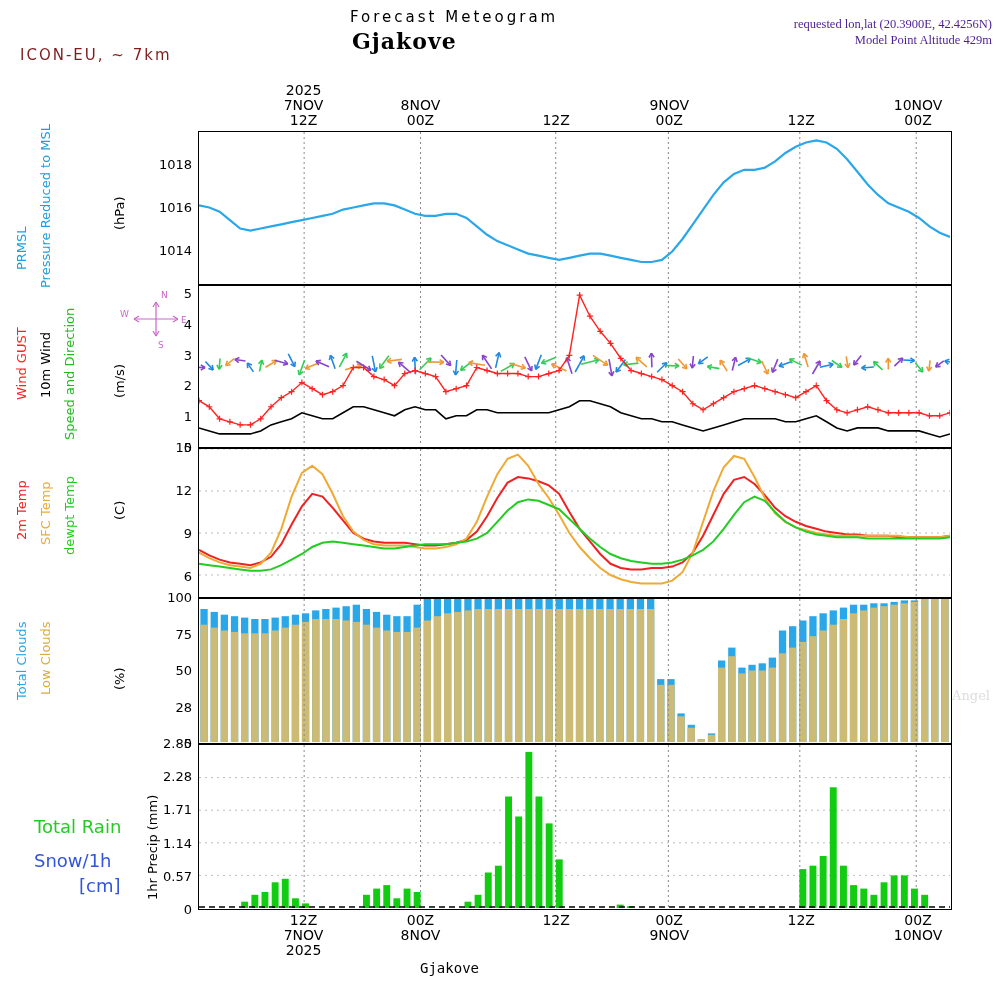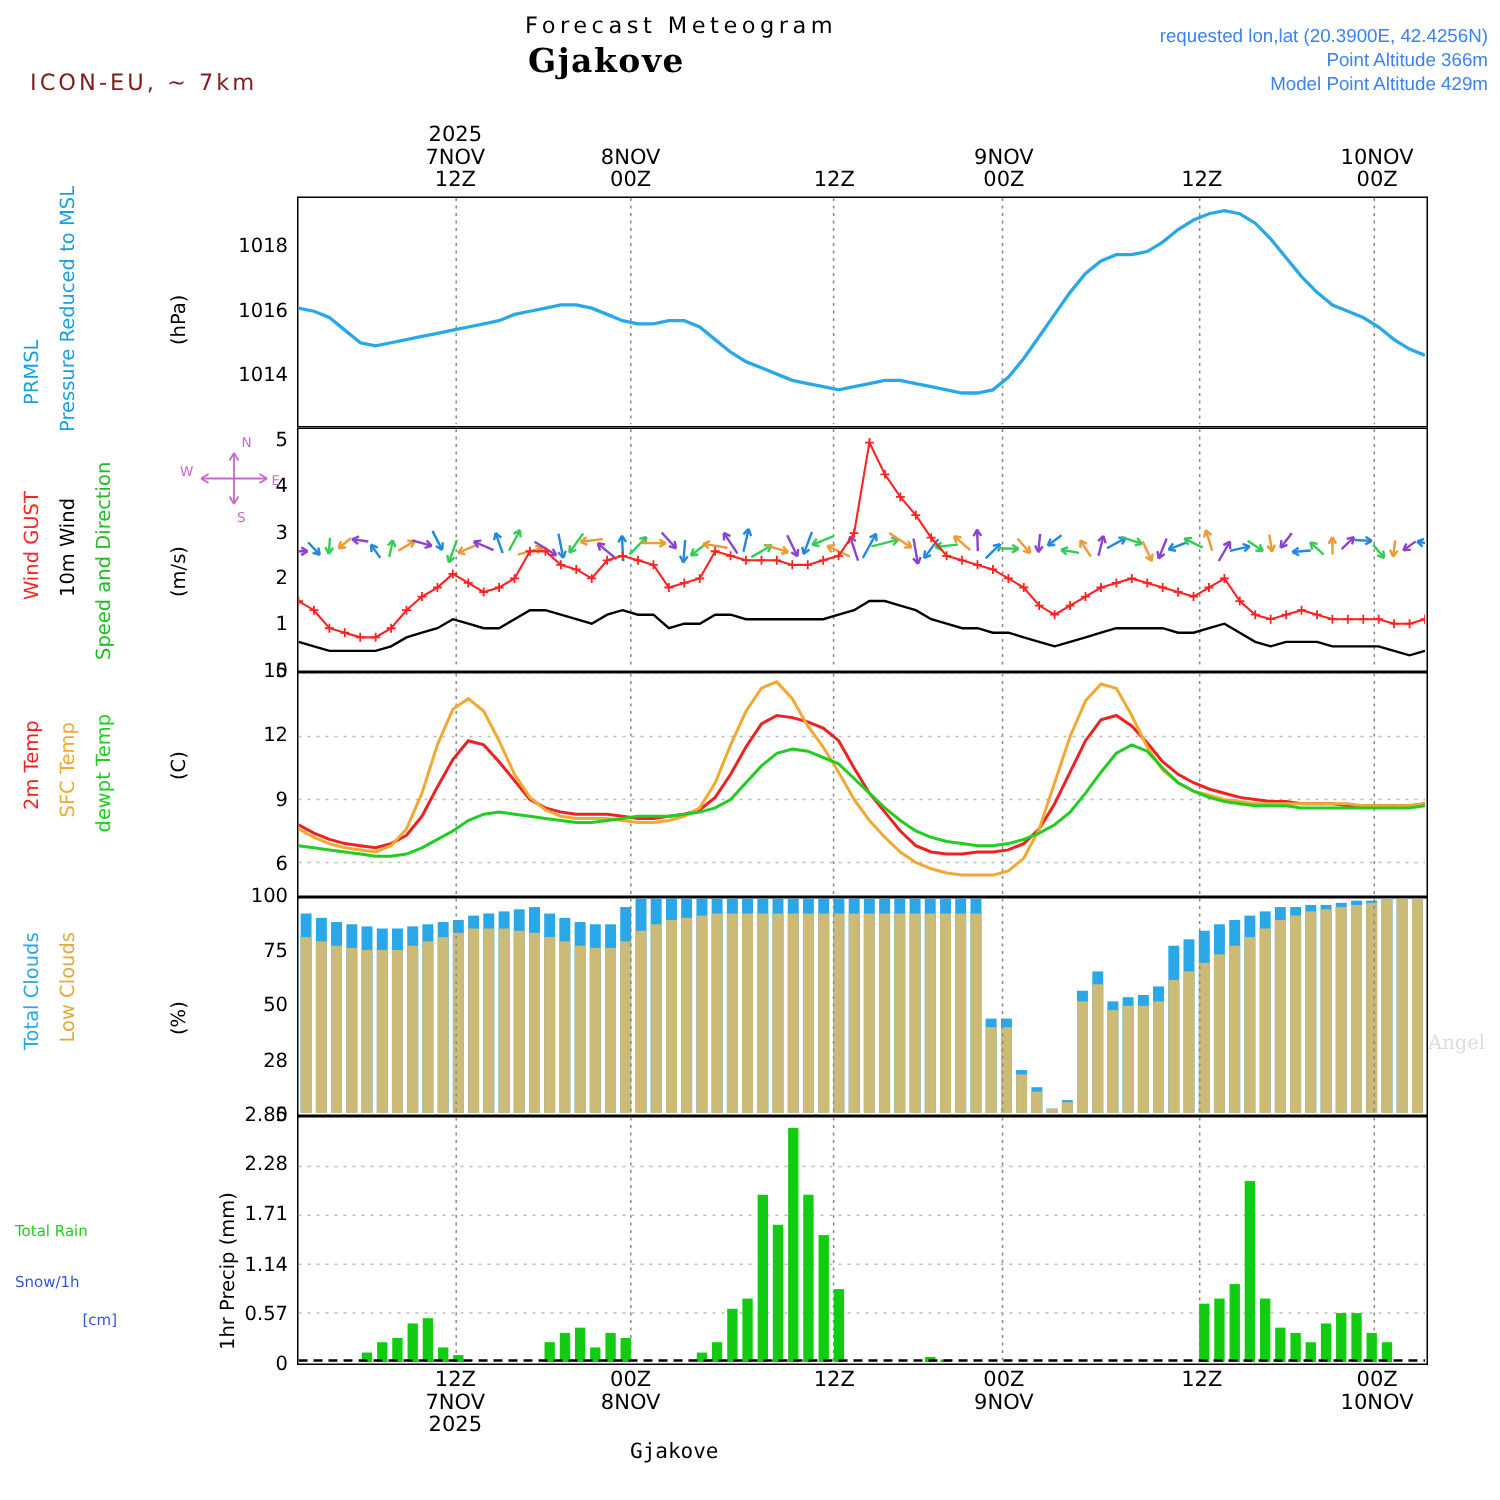--- a/index.html
+++ b/index.html
@@ -1,51 +1,50 @@
 <!DOCTYPE html>
 <html><head>
 <meta charset="utf-8">
 <style>
   html,body{margin:0;padding:0;background:#ffffff;}
   body{width:1000px;height:1000px;position:relative;font-family:"DejaVu Sans",sans-serif;}
   .abs{position:absolute;}
   .hdr-forecast{left:335px;top:8px;font-size:15px;color:#000000;letter-spacing:3px;font-family:"DejaVu Sans",sans-serif;margin-left:15px;}
   .hdr-title{left:352px;top:28px;font-size:22px;font-weight:bold;color:#000;font-family:"DejaVu Serif",serif;letter-spacing:1px;}
   .hdr-model{left:20px;top:46px;font-size:15px;color:#7f1d1d;letter-spacing:2px;}
-  .hdr-right{right:8px;top:16px;text-align:right;font-size:12.5px;color:#3b82f6;line-height:16px;font-family:Liberation Sans, sans-serif;}
+  .hdr-right{right:8px;top:16px;text-align:right;font-size:12.5px;color:#4c1d95;line-height:16px;font-family:Liberation Serif, serif;}
   .hdr-right div{white-space:pre;}
   .by-angel{right:10px;top:688px;font-size:13px;color:#dddddd;font-family:"DejaVu Serif",serif;}
 
   .plot{position:absolute;left:198px;border:1.5px solid #000;background:#fff;box-sizing:border-box;}
   .p1{top:131px;width:754px;height:154px;}
   .p2{top:285px;width:754px;height:163px;}
   .p3{top:448px;width:754px;height:150px;}
   .p4{top:598px;width:754px;height:146px;}
   .p5{top:744px;width:754px;height:166px;}
 
   .ylab{position:absolute;text-align:right;font-size:13px;color:#000;font-family:"DejaVu Sans",sans-serif;}
   .side-lab{position:absolute;font-size:13px;transform:rotate(-90deg);transform-origin:left top;white-space:nowrap;font-family:"DejaVu Sans",sans-serif;}
 
   .toplab{position:absolute;font-size:14px;color:#000;font-family:"DejaVu Sans",sans-serif;white-space:pre;text-align:center;line-height:15px;}
   .botlab{position:absolute;font-size:14px;color:#000;font-family:"DejaVu Sans",sans-serif;white-space:pre;text-align:center;line-height:15px;}
   .footer{position:absolute;left:420px;top:960px;font-size:14px;color:#000;font-family:"DejaVu Sans Mono",monospace;}
 
-  .legend-left{position:absolute;font-size:10px;font-family:"DejaVu Sans",sans-serif;}
+  .legend-left{position:absolute;font-size:18px;font-family:"DejaVu Sans",sans-serif;margin-left:24px;}
   .compass{position:absolute;left:118px;top:288px;width:76px;height:62px;font-size:10px;color:#cc66cc;}
   svg{display:block;}
 </style>
 </head>
 <body>
 
 <div class="abs hdr-forecast">Forecast Meteogram</div>
 <div class="abs hdr-title">Gjakove</div>
 <div class="abs hdr-model">ICON-EU, ~ 7km</div>
 <div class="abs hdr-right">
   <div>requested lon,lat (20.3900E, 42.4256N)</div>
-  <div>Point Altitude 366m</div>
   <div>Model Point Altitude 429m</div>
 </div>
 <div class="abs by-angel">by Angel</div>
 
 <div id="top-axis">
     <div class="abs toplab" style="left: 263.56px; width: 80px; top: 83px;">2025
 7NOV
 12Z</div>
     <div class="abs toplab" style="left: 380.43px; width: 80px; top: 98px;">8NOV
 00Z</div>

